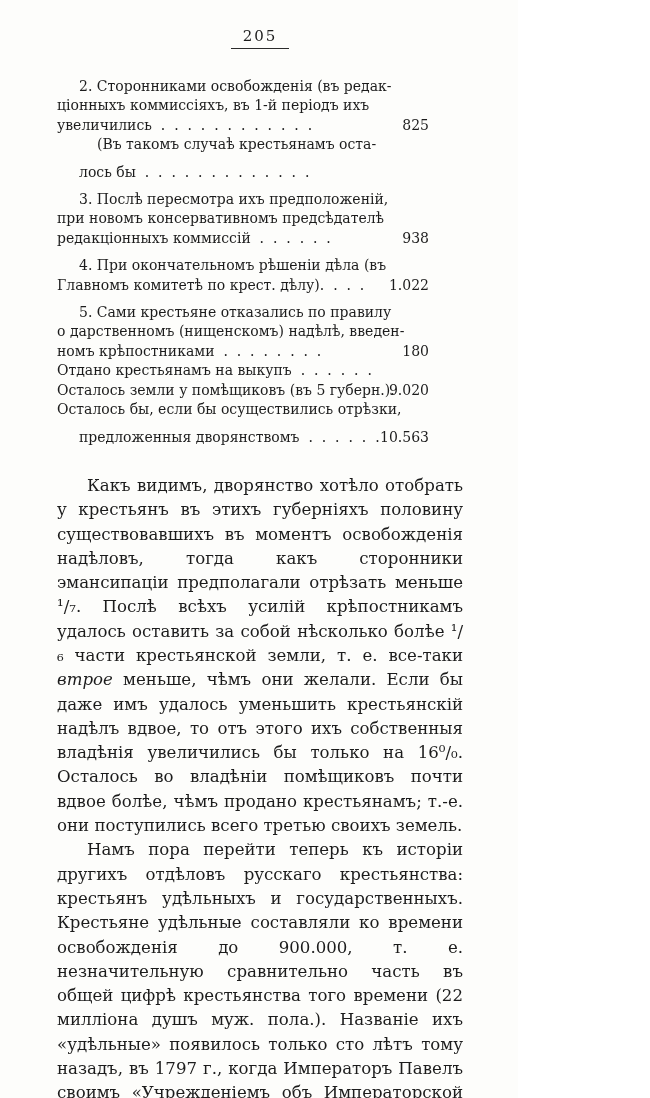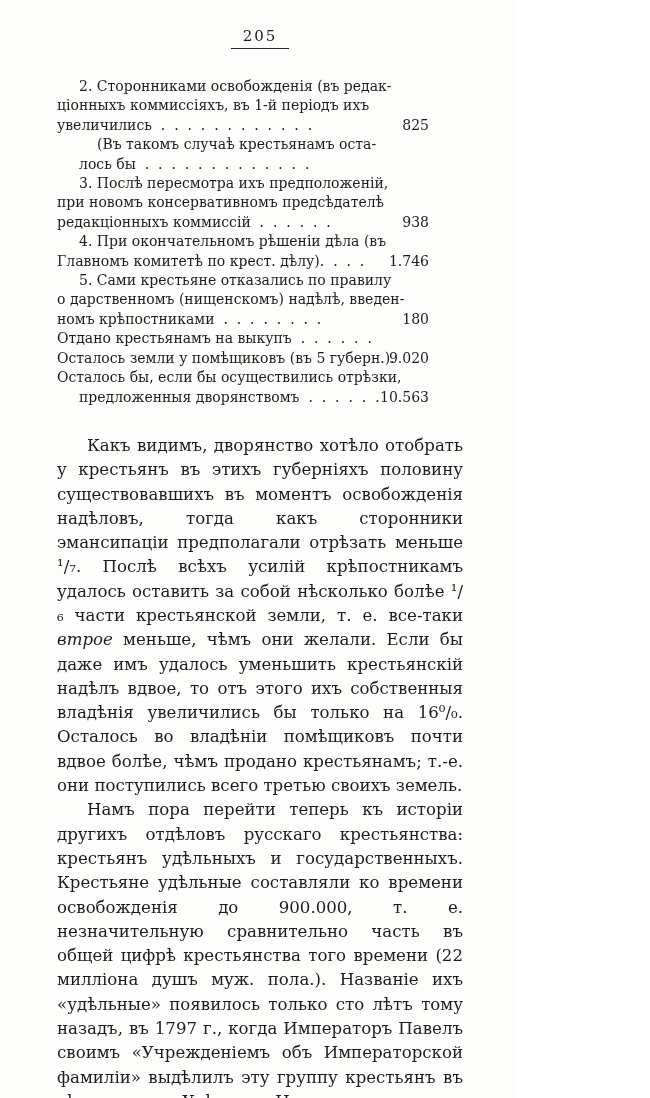--- a/index.html
+++ b/index.html
@@ -30,21 +30,21 @@
     border-bottom: 1.5px solid #2b2b2b;
   }
   .list-block {
     font-size: 14px;
     line-height: 19.4px;
   }
   .list-line {
     position: relative;
     white-space: pre;
   }
-  .list-line.indent-1 { padding-left: 22px; }
+  .list-line.indent-1 { padding-left: 22px; margin-top: 8px; }
   .list-line.indent-2 { padding-left: 40px; }
   .list-line.italic { }
   .col1 {
     position: absolute;
     left: 302px;
     top: 0;
     width: 70px;
     text-align: right;
   }
   .col2 {
@@ -77,21 +77,21 @@
   <div class="list-block" id="list-block">
       <div class="list-line indent-1"><span class="line-text">2. Сторонниками освобожденія (въ редак-</span></div>
       <div class="list-line indent-0"><span class="line-text">ціонныхъ коммиссіяхъ, въ 1-й періодъ ихъ</span></div>
       <div class="list-line indent-0"><span class="line-text">увеличились  .  .  .  .  .  .  .  .  .  .  .  .</span><span class="col1">825</span></div>
       <div class="list-line indent-2 italic"><span class="line-text">(Въ такомъ случаѣ крестьянамъ оста-</span></div>
       <div class="list-line indent-1 italic"><span class="line-text">лось бы  .  .  .  .  .  .  .  .  .  .  .  .  .</span><span class="col2">2.133)</span></div>
       <div class="list-line indent-1"><span class="line-text">3. Послѣ пересмотра ихъ предположеній,</span></div>
       <div class="list-line indent-0"><span class="line-text">при новомъ консервативномъ предсѣдателѣ</span></div>
       <div class="list-line indent-0"><span class="line-text">редакціонныхъ коммиссій  .  .  .  .  .  .</span><span class="col1">938</span></div>
       <div class="list-line indent-1"><span class="line-text">4. При окончательномъ рѣшеніи дѣла (въ</span></div>
-      <div class="list-line indent-0"><span class="line-text">Главномъ комитетѣ по крест. дѣлу).  .  .  .</span><span class="col1">1.746</span></div>
+      <div class="list-line indent-0"><span class="line-text">Главномъ комитетѣ по крест. дѣлу).  .  .  .</span><span class="col1">1.022</span></div>
       <div class="list-line indent-1"><span class="line-text">5. Сами крестьяне отказались по правилу</span></div>
       <div class="list-line indent-0"><span class="line-text">о дарственномъ (нищенскомъ) надѣлѣ, введен-</span></div>
       <div class="list-line indent-0"><span class="line-text">номъ крѣпостниками  .  .  .  .  .  .  .  .</span><span class="col1">180</span></div>
       <div class="list-line indent-0 italic"><span class="line-text">Отдано крестьянамъ на выкупъ  .  .  .  .  .  .</span><span class="col2">4.784</span></div>
       <div class="list-line indent-0"><span class="line-text">Осталось земли у помѣщиковъ (въ 5 губерн.).</span><span class="col1">9.020</span></div>
       <div class="list-line indent-0"><span class="line-text">Осталось бы, если бы осуществились отрѣзки,</span></div>
       <div class="list-line indent-1"><span class="line-text">предложенныя дворянствомъ  .  .  .  .  .  .</span><span class="col1">10.563</span></div>
     </div>
 
   <div class="paragraphs" id="paragraphs">

